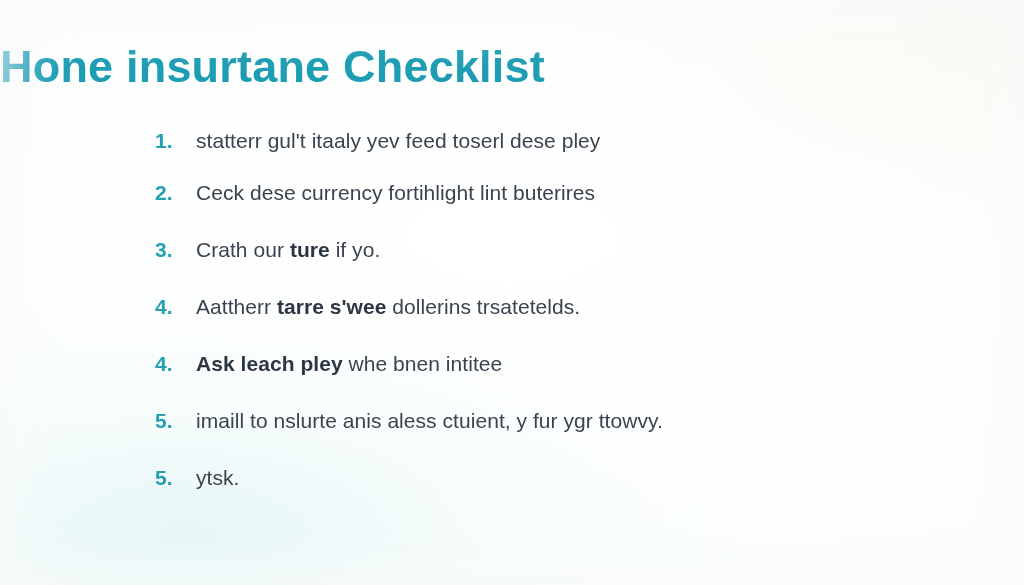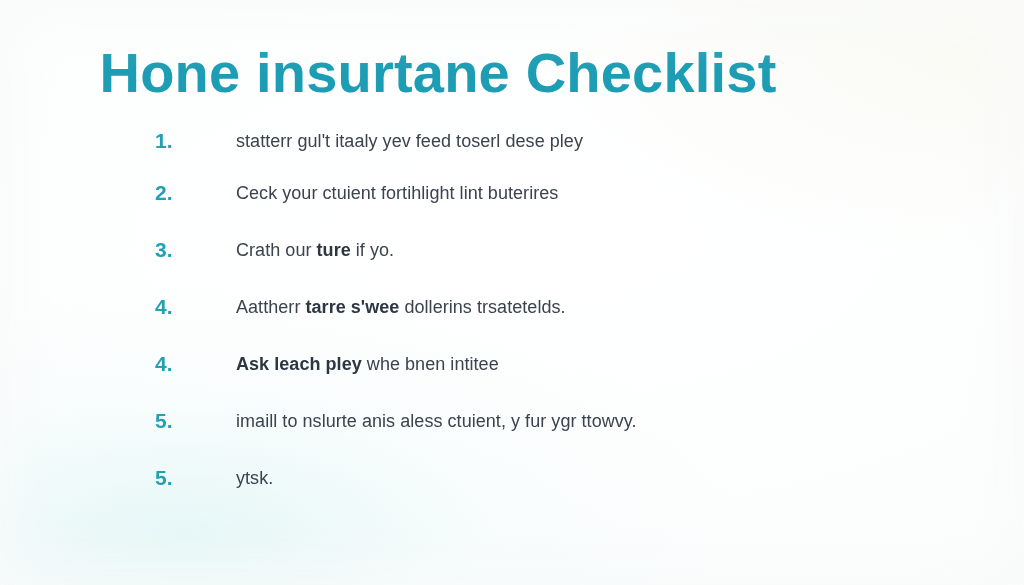--- a/index.html
+++ b/index.html
@@ -34,22 +34,22 @@
     inset: 0;
     pointer-events: none;
     box-shadow: inset 0 0 52px 14px rgba(248,250,250,0.75);
   }
 
   .title {
     position: absolute;
     left: 0;
     top: 42px;
     width: 876px;
-    text-align: center;
-    font-size: 56px;
+    text-align: left;
+    font-size: 45px;
     line-height: 1.12;
     font-weight: 700;
     letter-spacing: 0.2px;
     color: #1d9db4;
     white-space: nowrap;
   }
 
   .list {
     position: absolute;
     left: 152px;
@@ -71,24 +71,23 @@
     font-weight: 700;
     line-height: 30px;
     text-align: left;
     padding-left: 3px;
     box-sizing: border-box;
   }
 
   .item-text {
     flex: 1 1 auto;
     color: #3b434f;
-    font-size: 18px;
+    font-size: 21px;
     line-height: 30px;
     letter-spacing: 0.05px;
-    margin-left: 40px;
   }
 
   .item-text .line {
     display: block;
     white-space: nowrap;
   }
 
   .item-text .strong {
     font-weight: 700;
     color: #2d3643;
@@ -115,21 +114,21 @@
     <div class="list-item item-1">
       <div class="marker">1.</div>
       <div class="item-text">
         <span class="line">statterr gul't itaaly yev feed toserl dese pley</span>
       </div>
     </div>
 
     <div class="list-item item-2">
       <div class="marker">2.</div>
       <div class="item-text">
-        <span class="line">Ceck your ctuient fortihlight lint buterires</span>
+        <span class="line">Ceck dese currency fortihlight lint buterires</span>
       </div>
     </div>
 
     <div class="list-item item-3">
       <div class="marker">3.</div>
       <div class="item-text">
         <span class="line"><span>Crath our </span><span class="strong">ture</span><span> if yo.</span></span>
       </div>
     </div>
 

